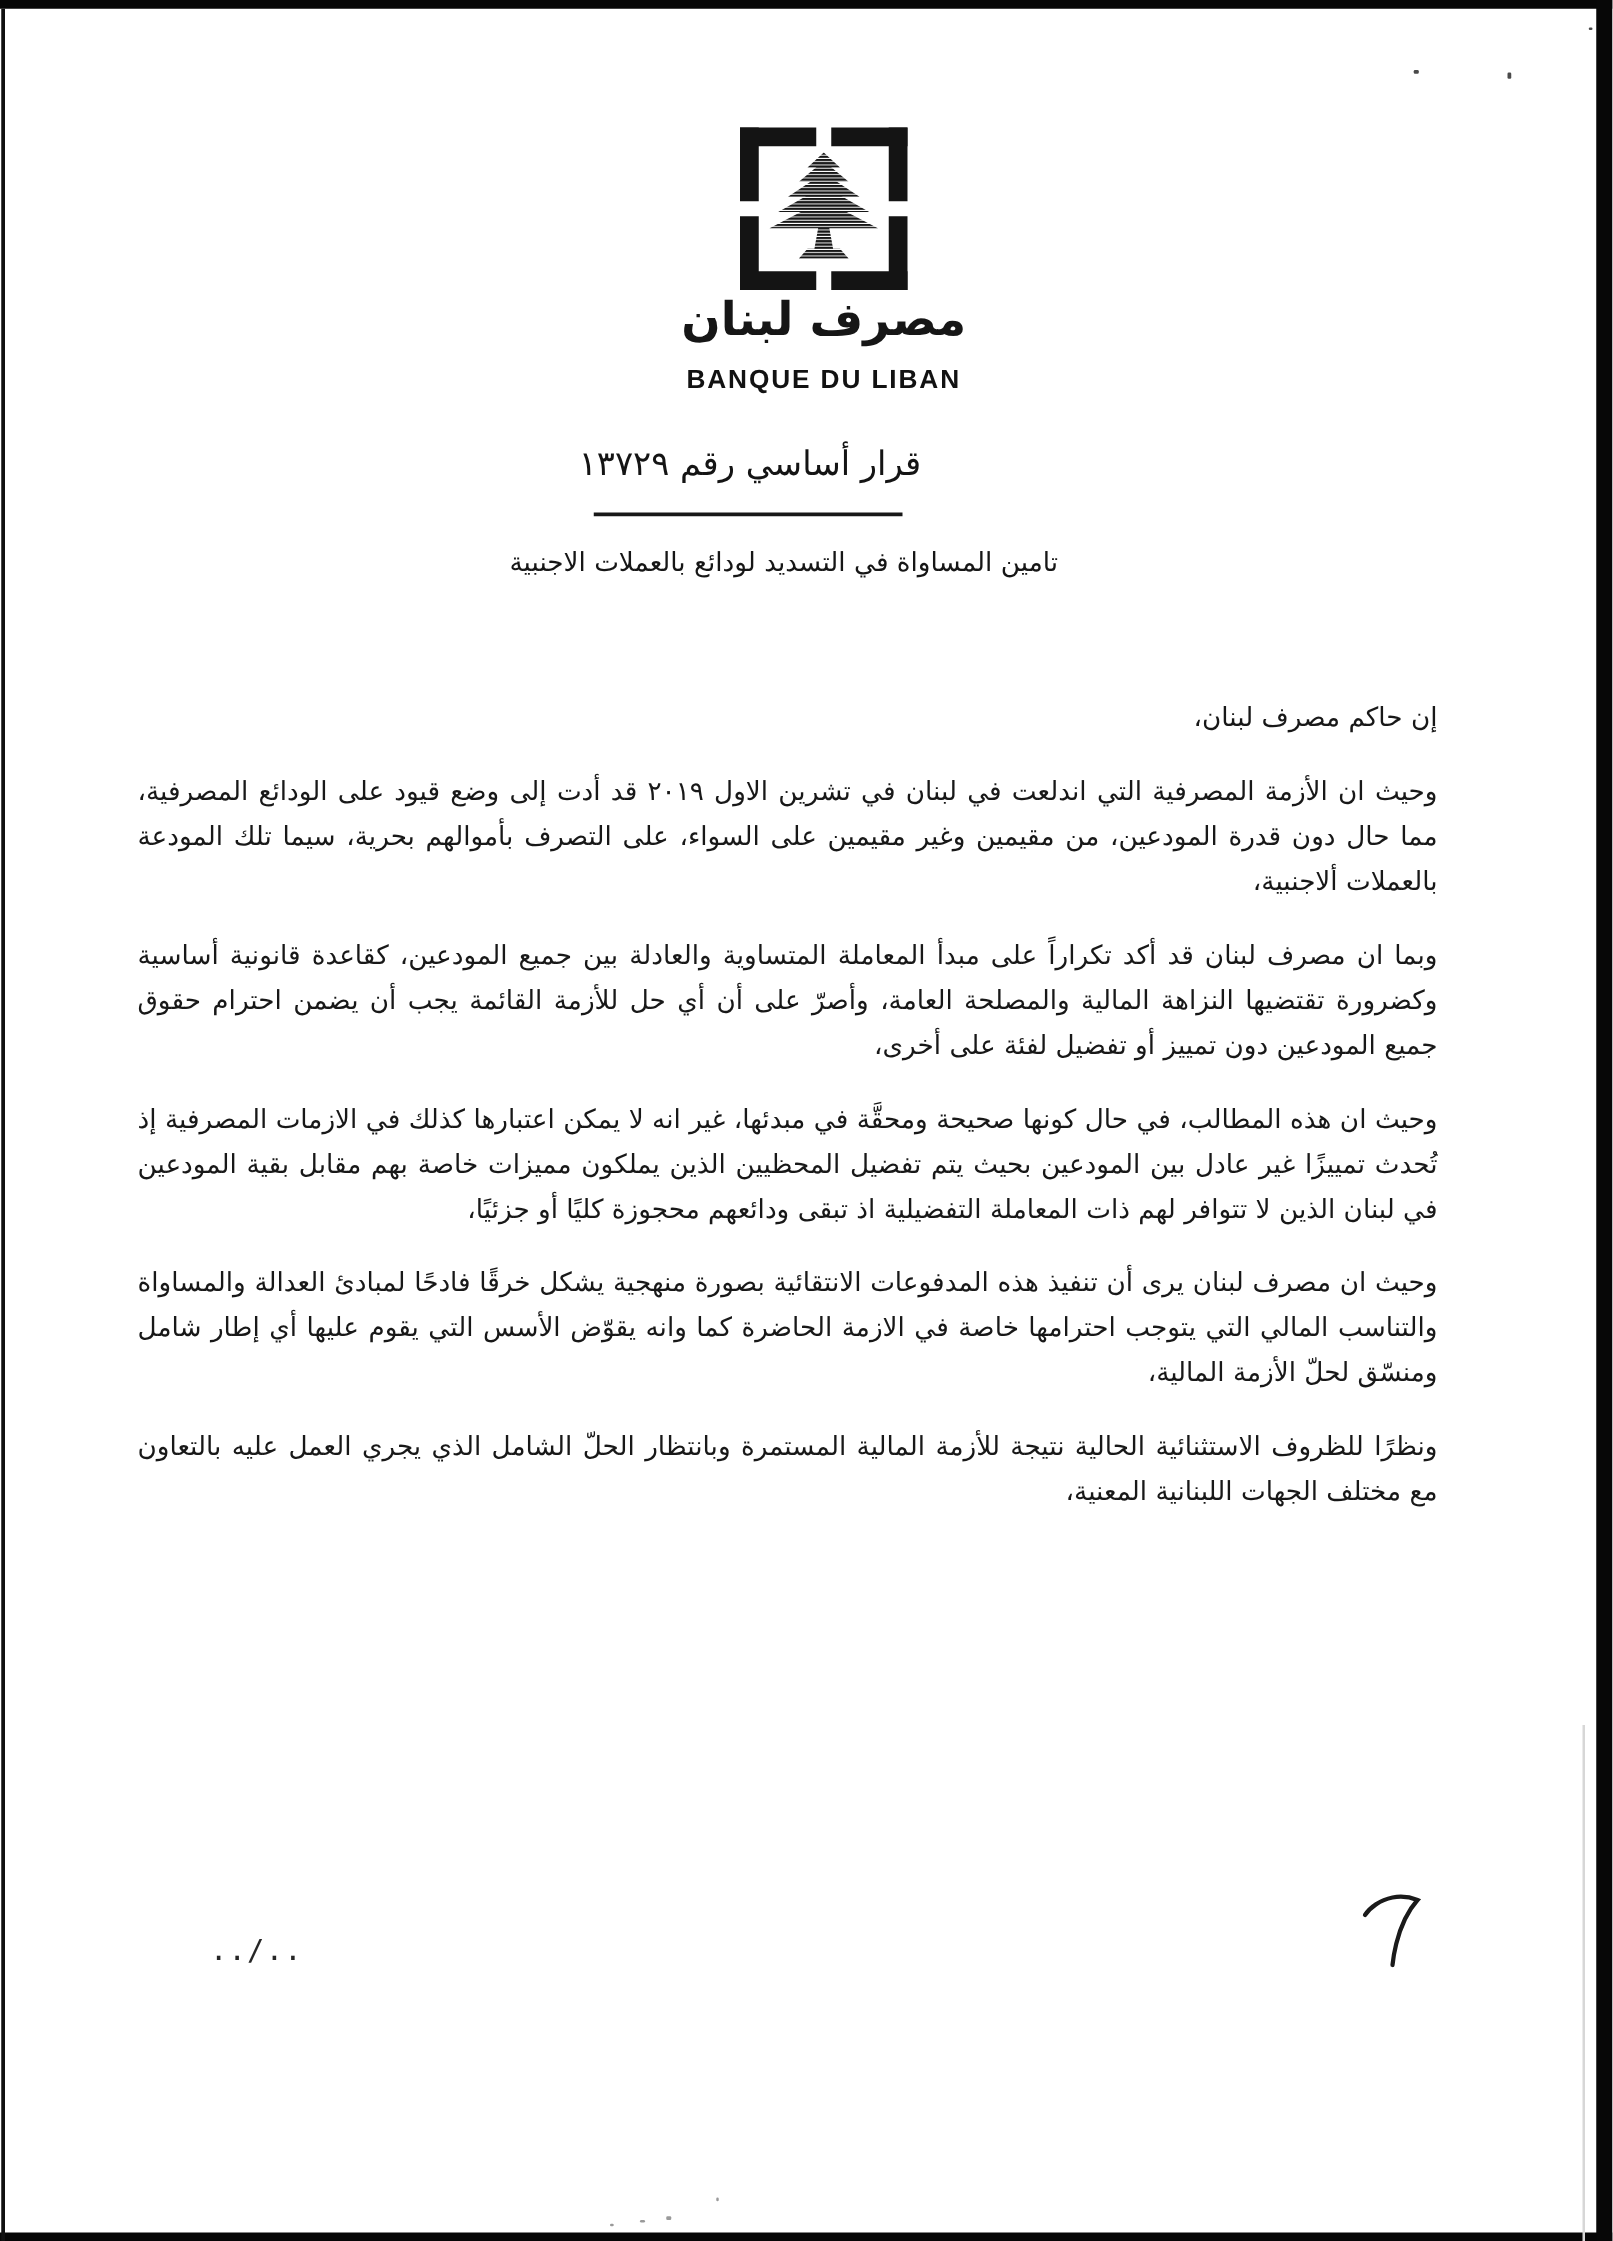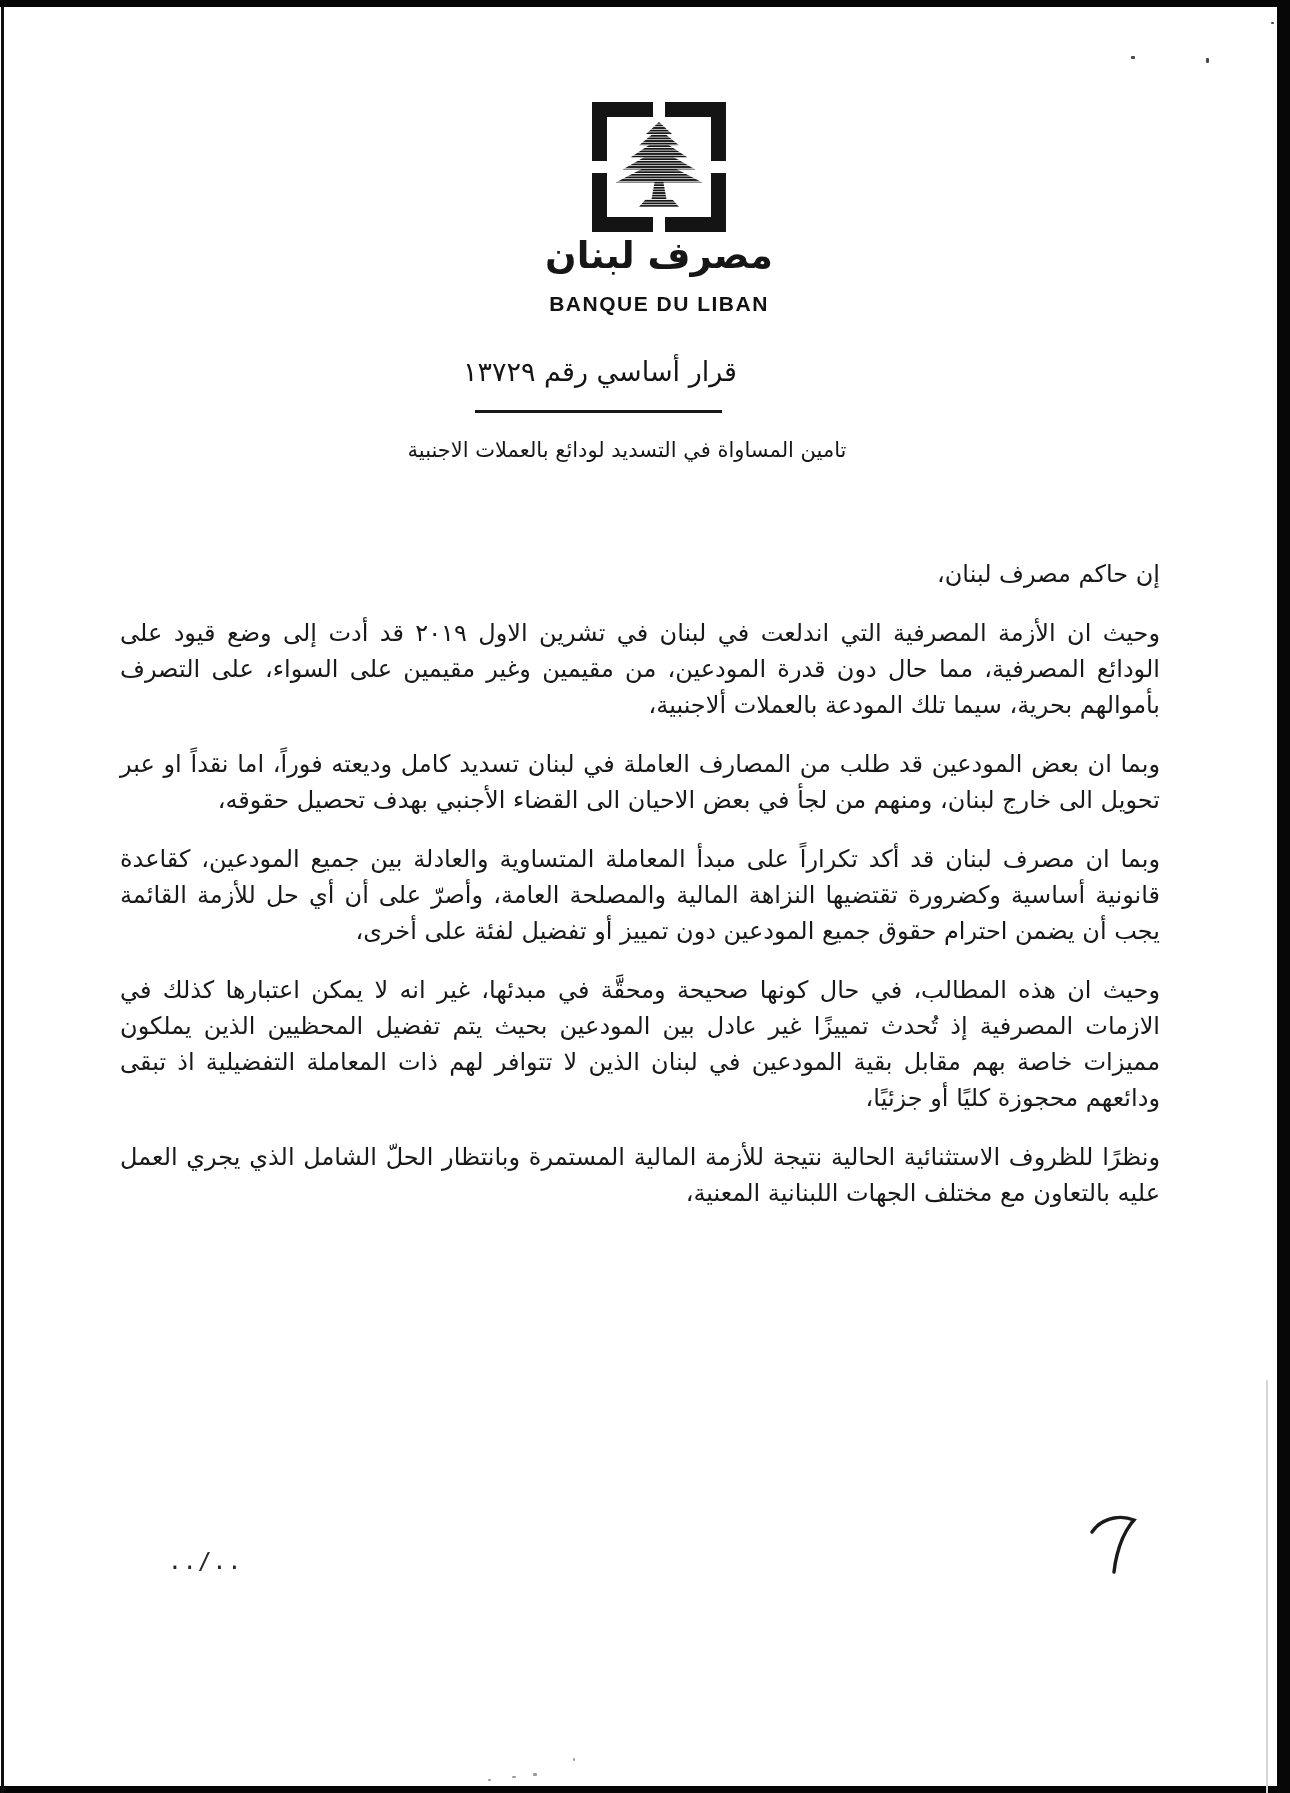--- a/index.html
+++ b/index.html
@@ -39,22 +39,22 @@
     direction:rtl;font-size:27px;color:#141414;
   }
   .title-rule{position:absolute;top:410px;left:475px;width:247px;height:3px;background:#181818;}
   .subtitle{
     position:absolute;top:438px;left:-18px;width:1290px;text-align:center;
     direction:rtl;font-size:21px;color:#161616;
   }
 
   
   .doc-body{
-    position:absolute;top:556px;left:120px;width:1040px;
-    direction:rtl;text-align:justify;font-size:24px;line-height:36px;color:#181818;
+    position:absolute;top:556px;left:110px;width:1040px;
+    direction:rtl;text-align:justify;font-size:21px;line-height:36px;color:#181818;
   }
   .doc-body p{margin:0 0 23px 0;}
 
   
   .hand-mark{position:absolute;top:1513px;left:1088px;width:52px;height:62px;}
   .cont-mark{
     position:absolute;top:1548px;left:168px;font-size:23px;color:#262626;
     font-family:"DejaVu Sans Mono", monospace;letter-spacing:1px;
   }
 </style>
@@ -98,22 +98,22 @@
 <div class="logo-arabic">مصرف لبنان</div>
 <div class="logo-latin">BANQUE DU LIBAN</div>
 
 <div class="title">قرار أساسي رقم ١٣٧٢٩</div>
 <div class="title-rule"></div>
 <div class="subtitle">تامين المساواة في التسديد لودائع بالعملات الاجنبية</div>
 
 <div class="doc-body">
     <p>إن حاكم مصرف لبنان،</p>
     <p>وحيث ان الأزمة المصرفية التي اندلعت في لبنان في تشرين الاول ٢٠١٩ قد أدت إلى وضع قيود على الودائع المصرفية، مما حال دون قدرة المودعين، من مقيمين وغير مقيمين على السواء، على التصرف بأموالهم بحرية، سيما تلك المودعة بالعملات ألاجنبية،</p>
-    <p>وبما ان بعض المودعين قد طلب من المصارف العاملة في لبنان تسديد كامل وديعته فوراً، اما نقداً او عبر تحويل الى خارج لبنان، ومنهم من لجأ في بعض الاحيان الى القضاء الأجنبي بهدف تحصيل حقوقه،</p>
     <p>وبما ان مصرف لبنان قد أكد تكراراً على مبدأ المعاملة المتساوية والعادلة بين جميع المودعين، كقاعدة قانونية أساسية وكضرورة تقتضيها النزاهة المالية والمصلحة العامة، وأصرّ على أن أي حل للأزمة القائمة يجب أن يضمن احترام حقوق جميع المودعين دون تمييز أو تفضيل لفئة على أخرى،</p>
     <p>وحيث ان هذه المطالب، في حال كونها صحيحة ومحقَّة في مبدئها، غير انه لا يمكن اعتبارها كذلك في الازمات المصرفية إذ تُحدث تمييزًا غير عادل بين المودعين بحيث يتم تفضيل المحظيين الذين يملكون مميزات خاصة بهم مقابل بقية المودعين في لبنان الذين لا تتوافر لهم ذات المعاملة التفضيلية اذ تبقى ودائعهم محجوزة كليًا أو جزئيًا،</p>
+    <p>وحيث ان مصرف لبنان يرى أن تنفيذ هذه المدفوعات الانتقائية بصورة منهجية يشكل خرقًا فادحًا لمبادئ العدالة والمساواة والتناسب المالي التي يتوجب احترامها خاصة في الازمة الحاضرة كما وانه يقوّض الأسس التي يقوم عليها أي إطار شامل ومنسّق لحلّ الأزمة المالية،</p>
     <p>ونظرًا للظروف الاستثنائية الحالية نتيجة للأزمة المالية المستمرة وبانتظار الحلّ الشامل الذي يجري العمل عليه بالتعاون مع مختلف الجهات اللبنانية المعنية،</p>
   </div>
 
 <svg class="hand-mark" viewBox="0 0 52 62">
   <path d="M4 19 C8 13 16 7 26 5 C34 3.5 41 5 46 7 C38 16 32 30 29 42 C27.5 48 26.5 54 26 59" fill="none" stroke="#1a1a1a" stroke-width="3.4" stroke-linecap="round"></path>
 </svg>
 <div class="cont-mark">../..</div>
 
 </body></html>

